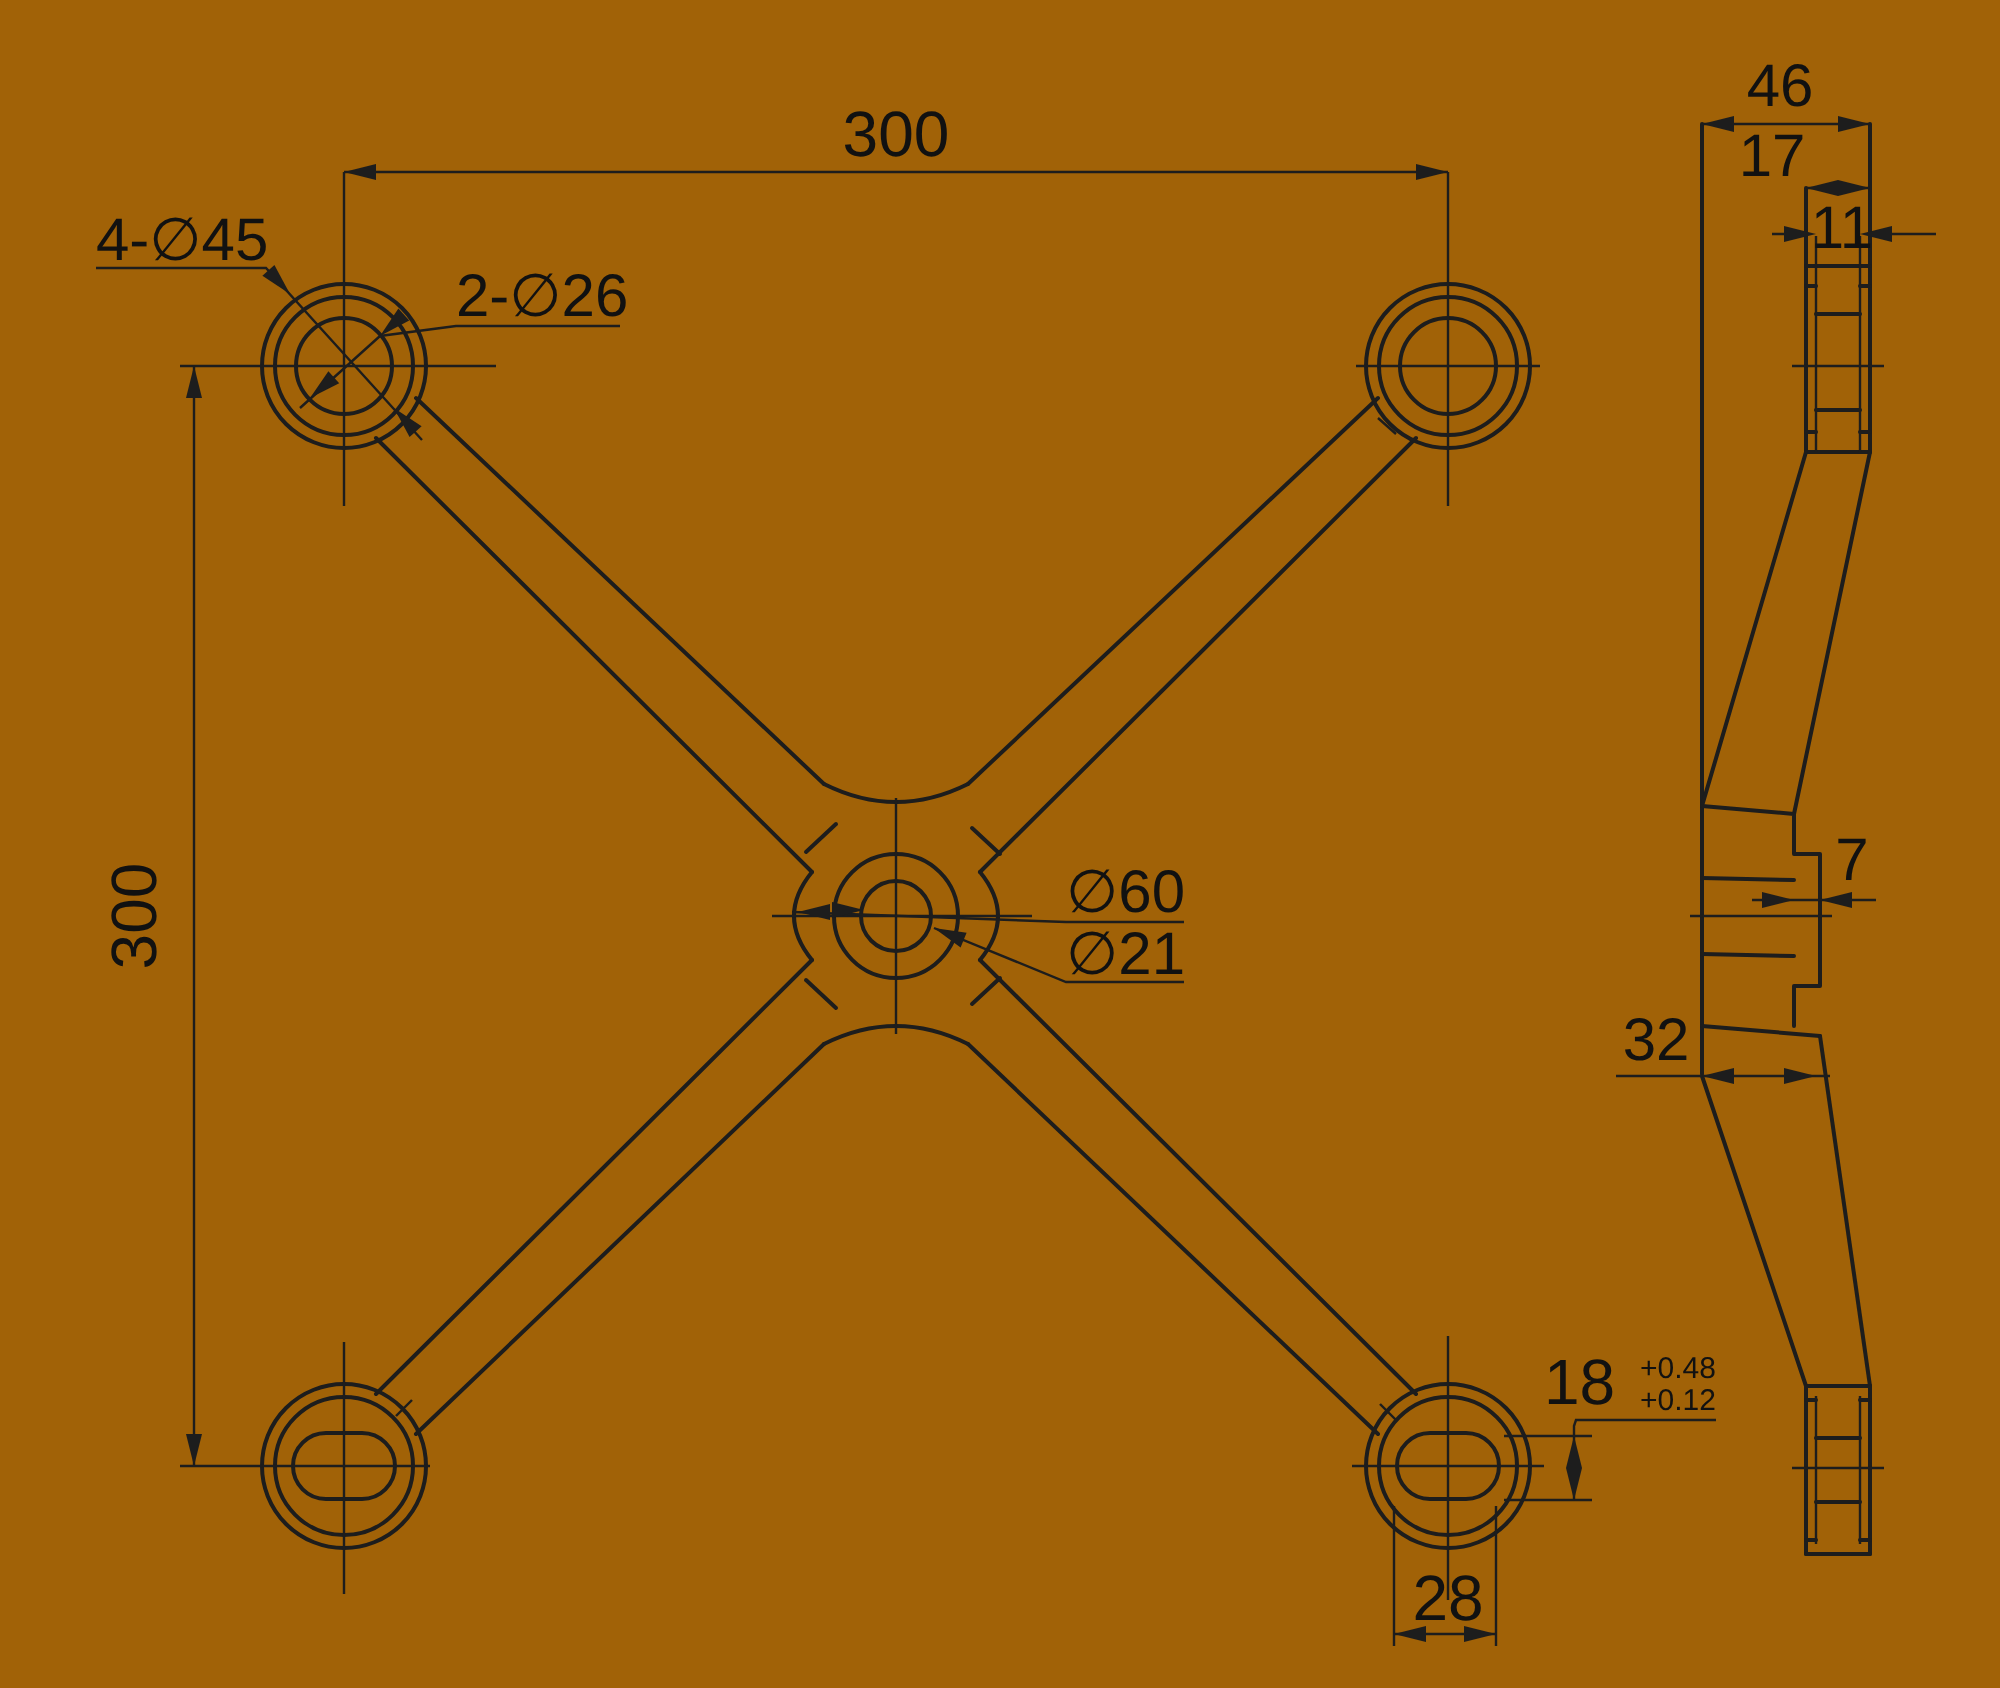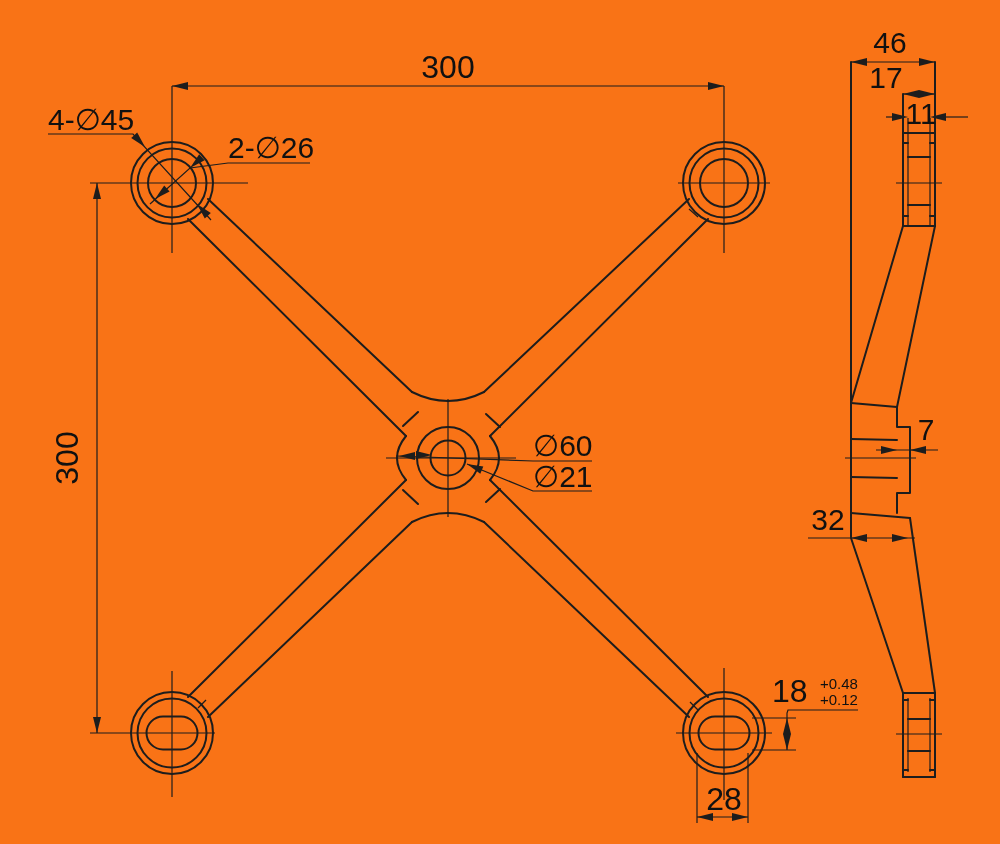--- a/index.html
+++ b/index.html
@@ -1,16 +1,16 @@
 <!DOCTYPE html>
 <html><head>
 <meta charset="utf-8">
 <style>
   html,body{margin:0;padding:0;background:#ffffff;}
-  .canvas{position:relative;width:1000px;height:844px;background:#f97316;overflow:hidden;
+  .canvas{position:relative;width:1000px;height:844px;background:#a16207;overflow:hidden;
           font-family:"Liberation Sans", sans-serif;}
   svg{display:block;}
   .s2{stroke:#1d1d1d;stroke-width:2;fill:none;stroke-linecap:round;stroke-linejoin:round;}
   .s1{stroke:#1d1d1d;stroke-width:1.2;fill:none;stroke-linecap:butt;}
   .ah{fill:#1d1d1d;stroke:none;}
   text{fill:#111;font-family:"Liberation Sans", sans-serif;}
   .dim{font-size:30px;}
   .dimL{font-size:32px;}
   .dimS{font-size:15px;}
 </style>

